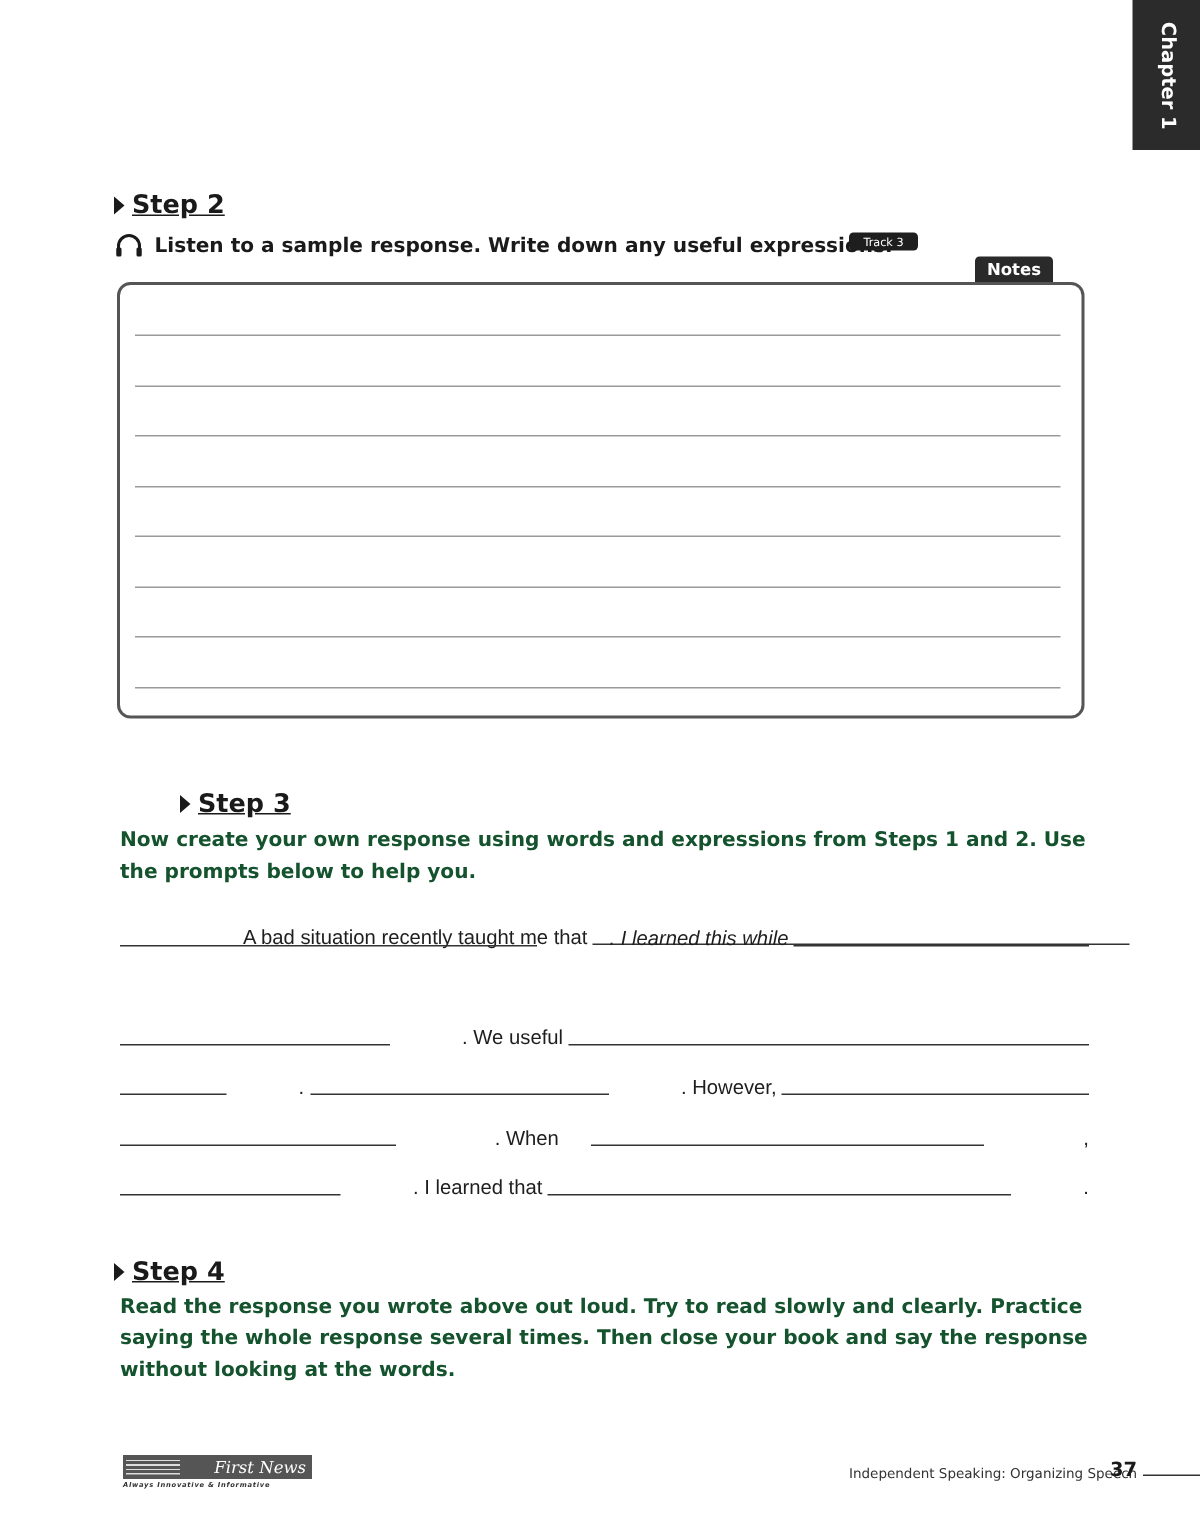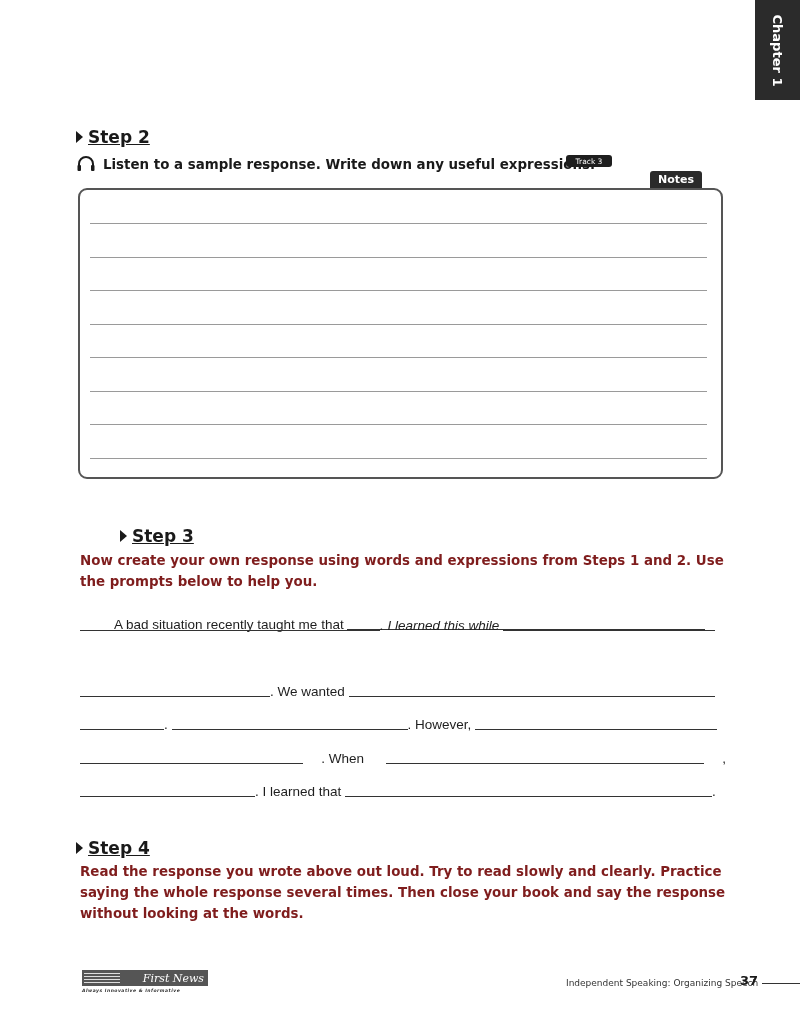--- a/index.html
+++ b/index.html
@@ -43,32 +43,32 @@
   .notes-box {
     position: absolute; left: 78px; top: 188px; width: 645px; height: 291px;
     border: 2px solid #555; border-radius: 9px; box-sizing: border-box;
   }
   .note-line {
     position: absolute; left: 10px; right: 14px; height: 0;
     border-top: 1px solid #9a9a9a;
   }
   .para {
     position: absolute; left: 80px; width: 648px; font-size: 13.4px; font-weight: bold;
-    line-height: 21px; color: #7f1d1d;
+    line-height: 21px; color: #14532d;
   }
   .prompt-row {
     position: absolute; left: 80px; width: 646px; height: 20px;
     display: flex; align-items: flex-end; font-family: "Liberation Sans", sans-serif;
     font-size: 13.5px; color: #1e1e1e;
   }
   .blank {
     border-bottom: 1px solid #333; height: 14px; margin-bottom: 2px;
     display: inline-block; outline: none;
   }
-  .txt { white-space: pre; }
+  .txt { white-space: pre; margin-left: 48px; }
   .footer-logo {
     position: absolute; left: 82px; top: 970px; width: 126px; height: 16px;
     background: #555; display: flex; align-items: center; justify-content: flex-end;
     padding-right: 4px; box-sizing: border-box;
   }
   .footer-logo .lines {
     position: absolute; left: 2px; top: 3px; width: 36px; height: 10px;
     background: repeating-linear-gradient(to bottom, #ddd 0 1px, transparent 1px 3px);
   }
   .footer-logo .name { color: #fff; font-family: "DejaVu Serif", serif; font-style: italic; font-size: 11px; }
@@ -129,21 +129,21 @@
       <span class="txt">A bad situation recently taught me that </span>
       <span class="blank" contenteditable="true" style="width: 358px;"></span>
     </div>
     <div class="prompt-row" style="top: 613px; font-style: italic;">
       <span class="blank" contenteditable="true" style="width: 300px;"></span>
       <span class="txt">. I learned this while </span>
       <span class="blank" contenteditable="true" style="width: 212px;"></span>
     </div>
     <div class="prompt-row" style="top: 679px;">
       <span class="blank" contenteditable="true" style="width: 190px;"></span>
-      <span class="txt">. We wanted </span>
+      <span class="txt">. We useful </span>
       <span class="blank" contenteditable="true" style="width: 366px;"></span>
     </div>
     <div class="prompt-row" style="top: 712px;">
       <span class="blank" contenteditable="true" style="width: 84px;"></span>
       <span class="txt">. </span>
       <span class="blank" contenteditable="true" style="width: 236px;"></span>
       <span class="txt">. However, </span>
       <span class="blank" contenteditable="true" style="width: 242px;"></span>
     </div>
     <div class="prompt-row" style="top: 746px; gap: 18px;">

